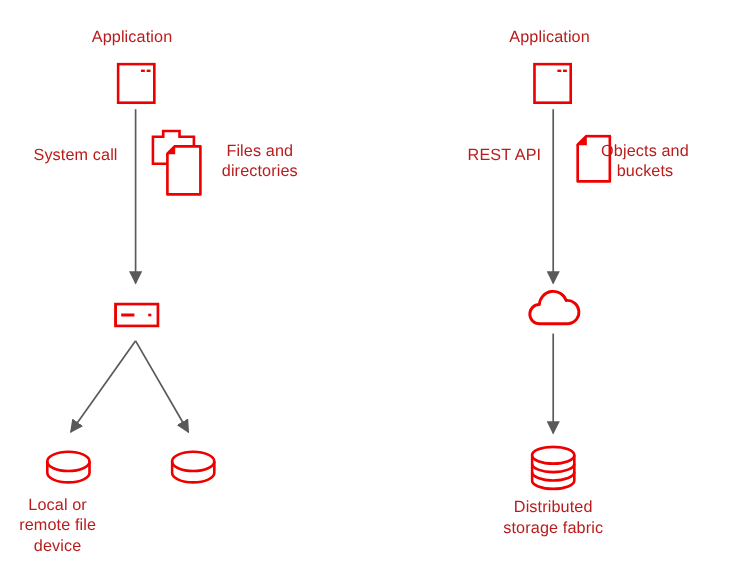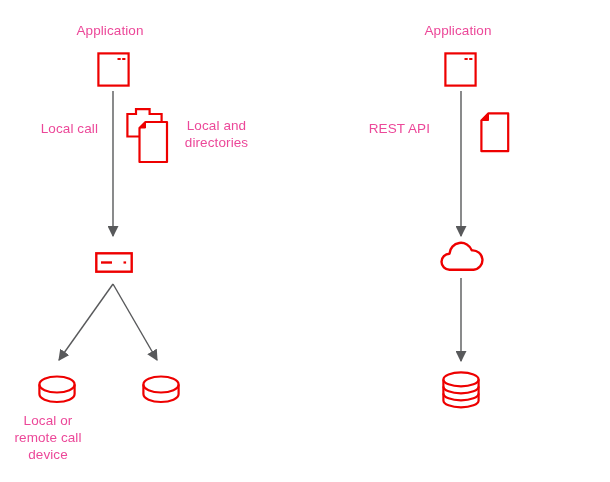--- a/index.html
+++ b/index.html
@@ -9,21 +9,21 @@
     background:#ffffff;
     font-family:"Liberation Sans", sans-serif;
     color:#3c3f42;
     overflow:hidden;
   }
   .lbl{
     position:absolute;
     font-size:13.5px;
     line-height:17px;
     letter-spacing:.1px;
-    color:#ec4899;
+    color:#b91c1c;
     text-align:center;
     white-space:normal;
   }
   .lbl.right-align{text-align:right;}
   .icon{position:absolute;}
   .icon svg{display:block;}
   .connectors{position:absolute;left:0;top:0;pointer-events:none;}
 </style>
 </head>
 <body>
@@ -46,31 +46,31 @@
   <div class="lbl" style="left:60px;top:22px;width:100px;">Application</div>
 
   <div class="icon" style="left:97px;top:52px;">
     <svg width="33" height="35" viewBox="0 0 33 35">
       <rect x="1.4" y="1.4" width="30.2" height="32.2" fill="none" stroke="#ee0000" stroke-width="2.2"></rect>
       <rect x="20.5" y="6" width="3.2" height="2" fill="#ee0000"></rect>
       <rect x="25.2" y="6" width="3.2" height="2" fill="#ee0000"></rect>
     </svg>
   </div>
 
-  <div class="lbl right-align" style="left:18px;top:120px;width:80px;">Local call</div>
+  <div class="lbl right-align" style="left:18px;top:120px;width:80px;">System call</div>
 
   <div class="icon" style="left:126px;top:107px;">
     <svg width="43" height="57" viewBox="0 0 43 57">
       <path d="M1.4,29.5 V7 h8.6 V2.2 h13.6 V7 h12 v22.5 z" fill="none" stroke="#ee0000" stroke-width="2.2" stroke-linejoin="miter"></path>
       <path d="M19.5,15 H41 V55 H13.5 V21 Z" fill="#ffffff" stroke="#ee0000" stroke-width="2.2" stroke-linejoin="round"></path>
       <path d="M19.5,15 V21 H13.5 Z" fill="#ee0000" stroke="#ee0000" stroke-width="1"></path>
     </svg>
   </div>
 
-  <div class="lbl" style="left:176px;top:117px;width:81px;">Local and directories</div>
+  <div class="lbl" style="left:176px;top:117px;width:81px;">Files and directories</div>
 
   <div class="icon" style="left:95px;top:252px;">
     <svg width="38" height="21" viewBox="0 0 38 21">
       <rect x="1.3" y="1.3" width="35.4" height="18.4" fill="none" stroke="#ee0000" stroke-width="2.4"></rect>
       <line x1="6" y1="10.5" x2="17" y2="10.5" stroke="#ee0000" stroke-width="2.4"></line>
       <rect x="28.5" y="9.4" width="2.6" height="2.2" fill="#ee0000"></rect>
     </svg>
   </div>
 
 
@@ -81,53 +81,55 @@
     </svg>
   </div>
 
   <div class="icon" style="left:142px;top:375px;">
     <svg width="38" height="31" viewBox="0 0 38 31">
       <ellipse cx="19" cy="9.5" rx="17.6" ry="8" fill="none" stroke="#ee0000" stroke-width="2.2"></ellipse>
       <path d="M1.4,9.5 v9.5 a17.6,8 0 0 0 35.2,0 v-9.5" fill="none" stroke="#ee0000" stroke-width="2.2"></path>
     </svg>
   </div>
 
-  <div class="lbl" style="left:8px;top:412px;width:80px;">Local or remote call device</div>
+  <div class="lbl" style="left:8px;top:412px;width:80px;">Local or remote file device</div>
 
 
   <div class="lbl" style="left:408px;top:22px;width:100px;">Application</div>
 
   <div class="icon" style="left:444px;top:52px;">
     <svg width="33" height="35" viewBox="0 0 33 35">
       <rect x="1.4" y="1.4" width="30.2" height="32.2" fill="none" stroke="#ee0000" stroke-width="2.2"></rect>
       <rect x="20.5" y="6" width="3.2" height="2" fill="#ee0000"></rect>
       <rect x="25.2" y="6" width="3.2" height="2" fill="#ee0000"></rect>
     </svg>
   </div>
 
-  <div class="lbl right-align" style="left:350px;top:120px;width:80px;">REST API</div>
+  <div class="lbl right-align" style="left:371px;top:120px;width:80px;">REST API</div>
 
   <div class="icon" style="left:480px;top:112px;">
     <svg width="30" height="41" viewBox="0 0 30 41">
       <path d="M8.5,1.4 H28.2 V39.2 H1.4 V8.5 Z" fill="none" stroke="#ee0000" stroke-width="2.2" stroke-linejoin="round"></path>
       <path d="M8.5,1.4 V8.5 H1.4 Z" fill="#ee0000" stroke="#ee0000" stroke-width="1"></path>
     </svg>
   </div>
 
+  <div class="lbl" style="left:495px;top:117px;width:85px;">Objects and buckets</div>
 
   <div class="icon" style="left:440px;top:240px;">
     <svg width="44" height="33" viewBox="0 0 44 33">
       <path d="M9.5,29.8 A8,8 0 0 1 9.5,13.8 A11.5,11.5 0 0 1 31.8,10.4 A8.8,8.8 0 0 1 33.6,29.8 Z" fill="none" stroke="#ee0000" stroke-width="2.4" stroke-linejoin="round"></path>
     </svg>
   </div>
 
 
   <div class="icon" style="left:442px;top:371px;">
     <svg width="38" height="38" viewBox="0 0 38 38">
       <ellipse cx="19" cy="8.4" rx="17.6" ry="7" fill="none" stroke="#ee0000" stroke-width="2.2"></ellipse>
       <path d="M1.4,8.4 v21 a17.6,7 0 0 0 35.2,0 v-21" fill="none" stroke="#ee0000" stroke-width="2.2"></path>
       <path d="M1.4,15.4 a17.6,7 0 0 0 35.2,0" fill="none" stroke="#ee0000" stroke-width="2.2"></path>
       <path d="M1.4,22.4 a17.6,7 0 0 0 35.2,0" fill="none" stroke="#ee0000" stroke-width="2.2"></path>
     </svg>
   </div>
 
+  <div class="lbl" style="left:411px;top:414px;width:100px;">Distributed storage fabric</div>
 
 </div>
 
 </body></html>

